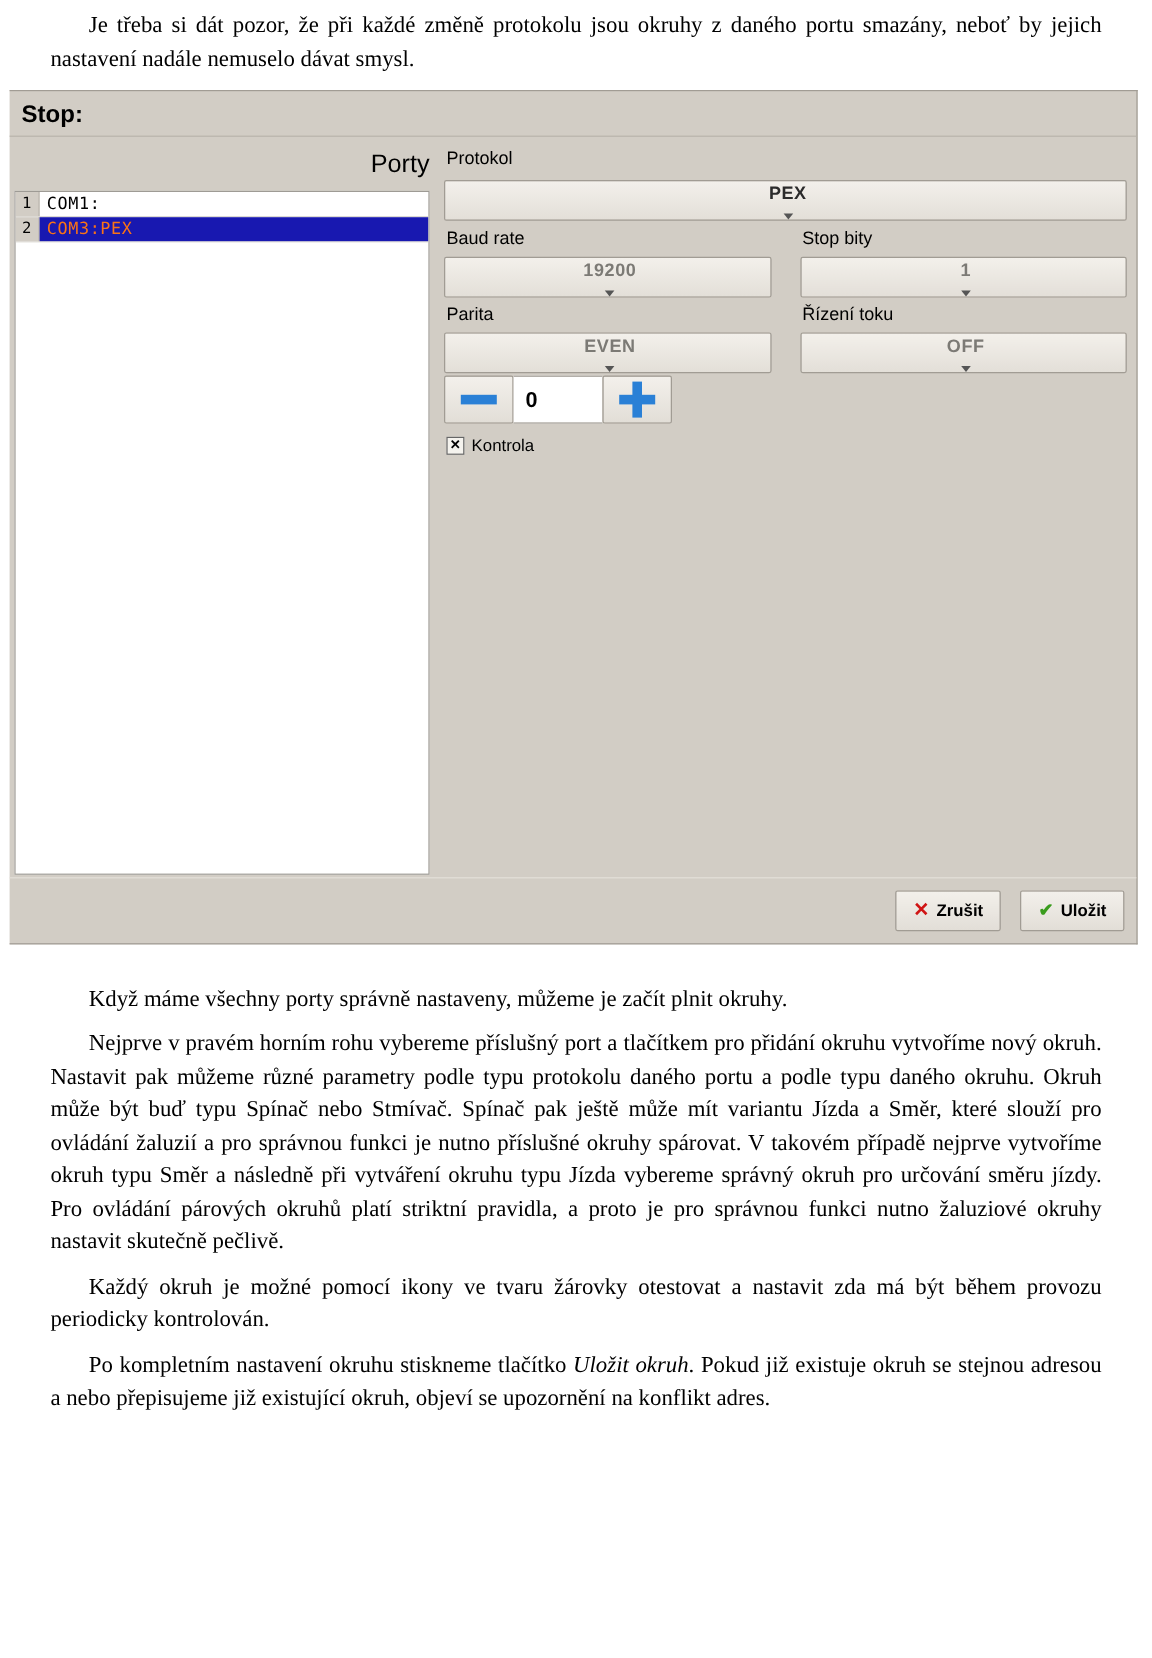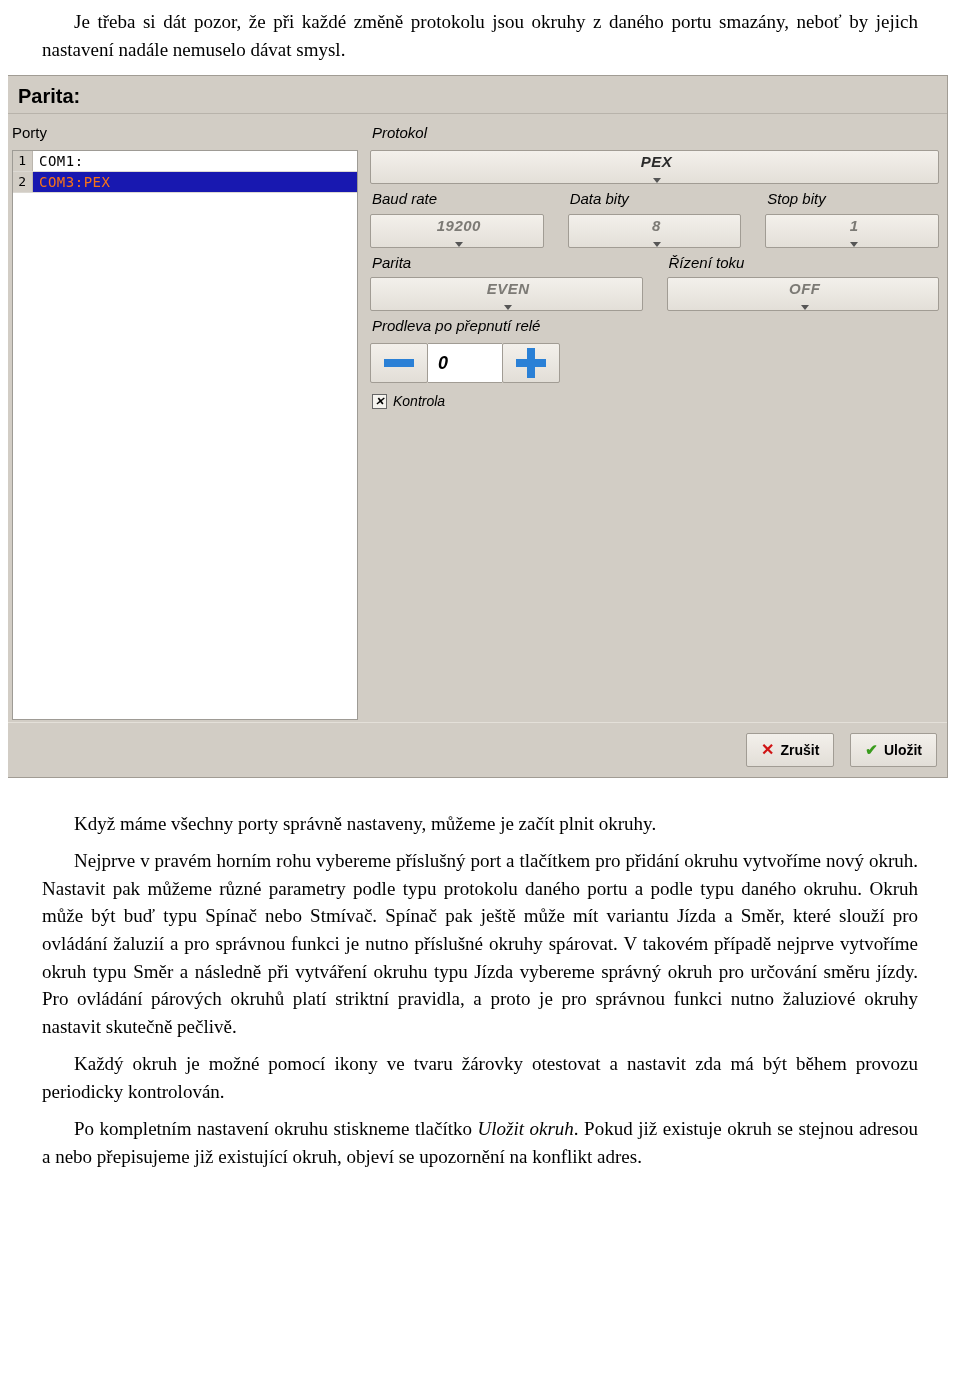--- a/index.html
+++ b/index.html
@@ -42,23 +42,23 @@
   }
 
   
   .port-list {
     display: flex;
     flex-direction: column;
     width: 346px;
   }
   .port-header {
     font-family: Verdana, sans-serif;
-    font-size: 15px;
+    font-size: 21px;
     font-weight: normal;
-    text-align: left;
+    text-align: right;
     padding: 4px 0 6px 0;
     color: #000;
   }
   .port-list-box {
     background: #fff;
     border: 1px solid #9e9b95;
     height: 570px;
     overflow: hidden;
   }
   .port-row {
@@ -90,21 +90,20 @@
     color: #f97316;
   }
 
   
   .form-col {
     flex: 1;
     display: flex;
     flex-direction: column;
     gap: 2px;
     padding-top: 2px;
-    font-style: italic;
   }
   .form-label {
     font-family: Verdana, sans-serif;
     font-size: 15px;
     color: #000;
     padding: 2px 0 4px 2px;
   }
   .select-box {
     display: flex;
     align-items: center;
@@ -209,21 +208,21 @@
   .icon-check { color: #3a9c1d; font-size: 15px; font-weight: bold; }
 </style>
 </head>
 <body>
 
 <div class="doc-text">
   <p class="indent">Je třeba si dát pozor, že při každé změně protokolu jsou okruhy z daného portu smazány, neboť by jejich nastavení nadále nemuselo dávat smysl.</p>
 </div>
 
 <div class="ui-panel">
-  <div class="ui-title">Parita:</div>
+  <div class="ui-title">Stop:</div>
   <div class="ui-body">
 
     <div class="port-list">
       <div class="port-header">Porty</div>
       <div class="port-list-box">
         <div class="port-row">
           <div class="rownum">1</div>
           <div class="rowtxt">COM1:</div>
         </div>
         <div class="port-row selected">
@@ -242,27 +241,20 @@
 
       <div class="row3">
         <div>
           <div class="form-label">Baud rate</div>
           <div class="select-box disabled">
             <span>19200</span>
             <span class="select-caret"></span>
           </div>
         </div>
         <div>
-          <div class="form-label">Data bity</div>
-          <div class="select-box disabled">
-            <span>8</span>
-            <span class="select-caret"></span>
-          </div>
-        </div>
-        <div>
           <div class="form-label">Stop bity</div>
           <div class="select-box disabled">
             <span>1</span>
             <span class="select-caret"></span>
           </div>
         </div>
       </div>
 
       <div class="row2">
         <div>
@@ -274,21 +266,20 @@
         </div>
         <div>
           <div class="form-label">Řízení toku</div>
           <div class="select-box disabled">
             <span>OFF</span>
             <span class="select-caret"></span>
           </div>
         </div>
       </div>
 
-      <div class="form-label">Prodleva po přepnutí relé</div>
       <div class="stepper">
         <div class="step-btn">
           <div class="minus-bar"></div>
         </div>
         <div class="step-val">0</div>
         <div class="step-btn">
           <div class="plus-wrap">
             <div class="plus-h"></div>
               <div class="plus-v"></div>
           </div>

